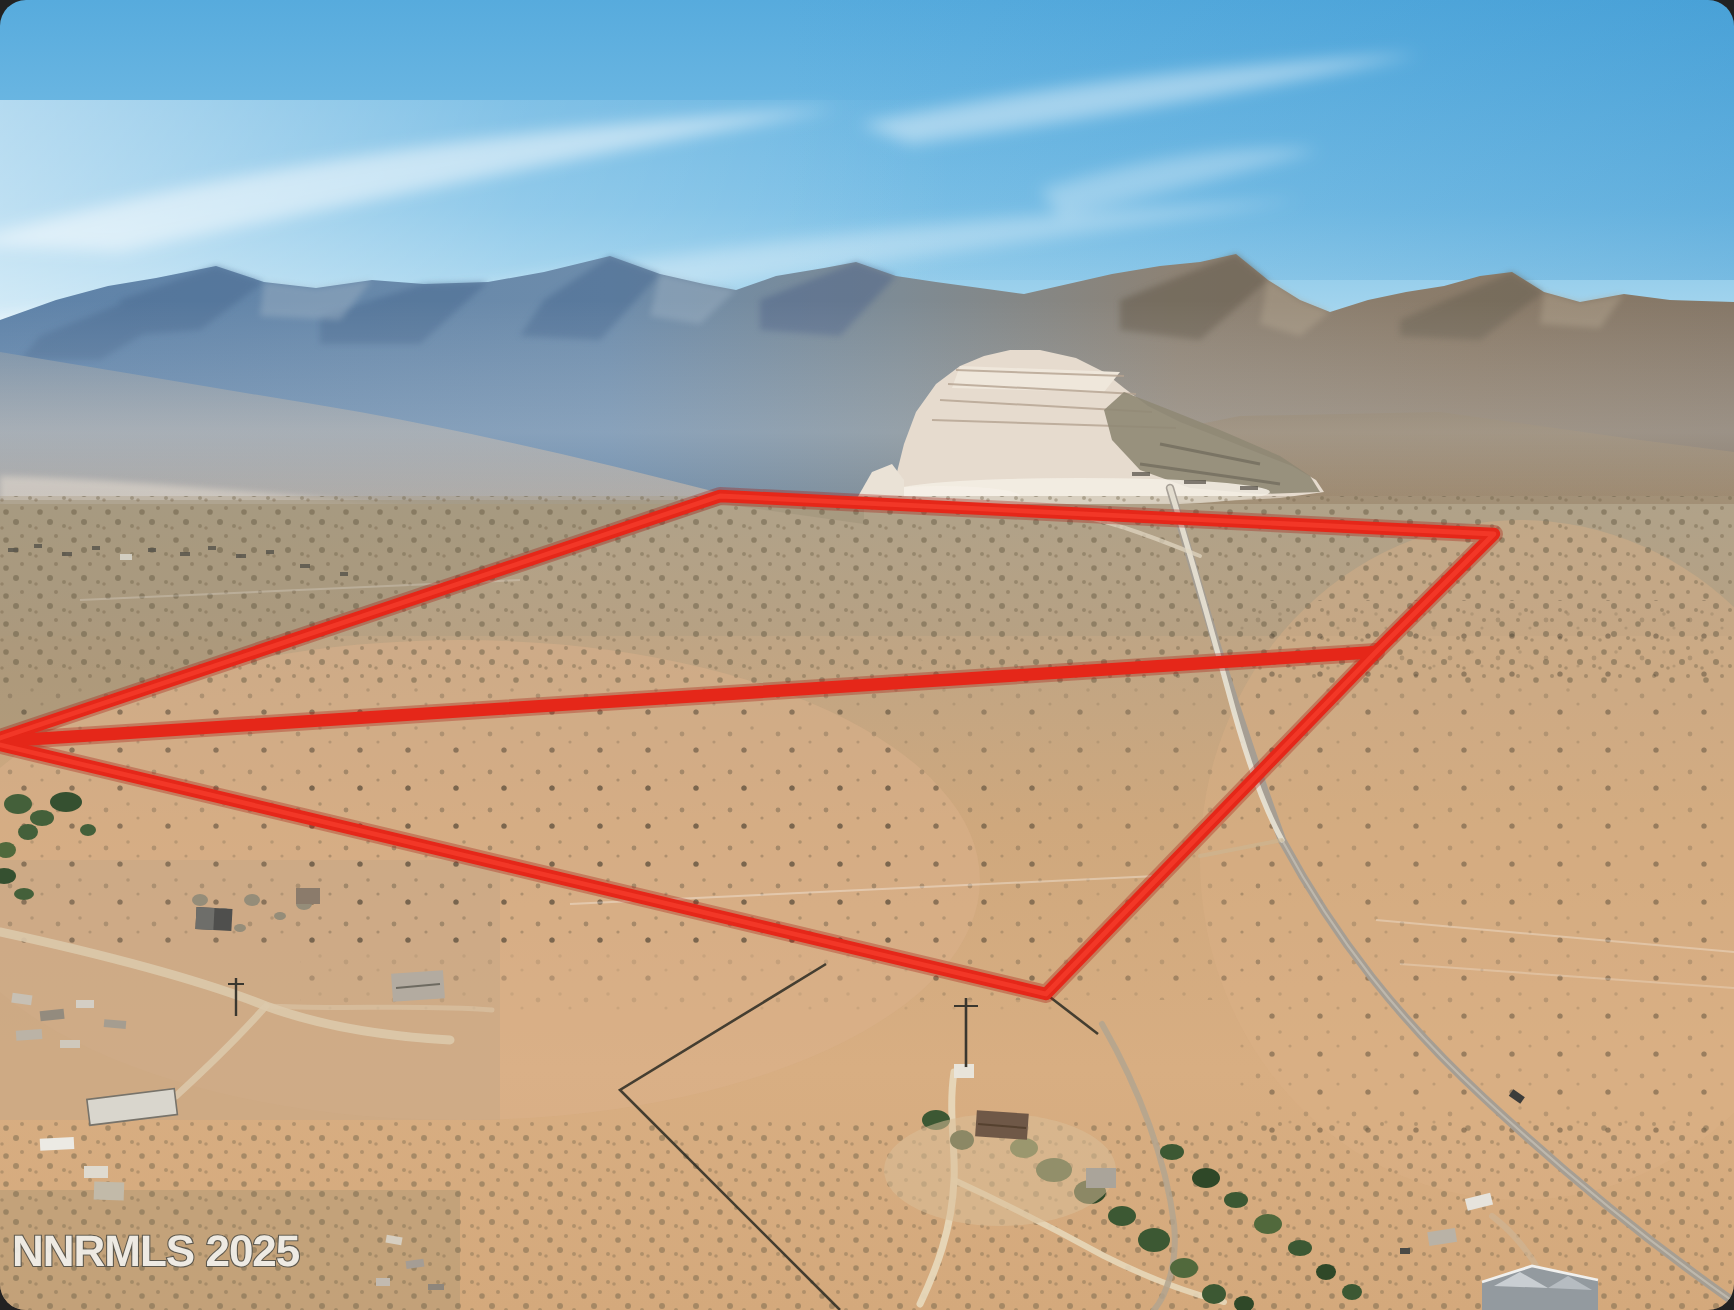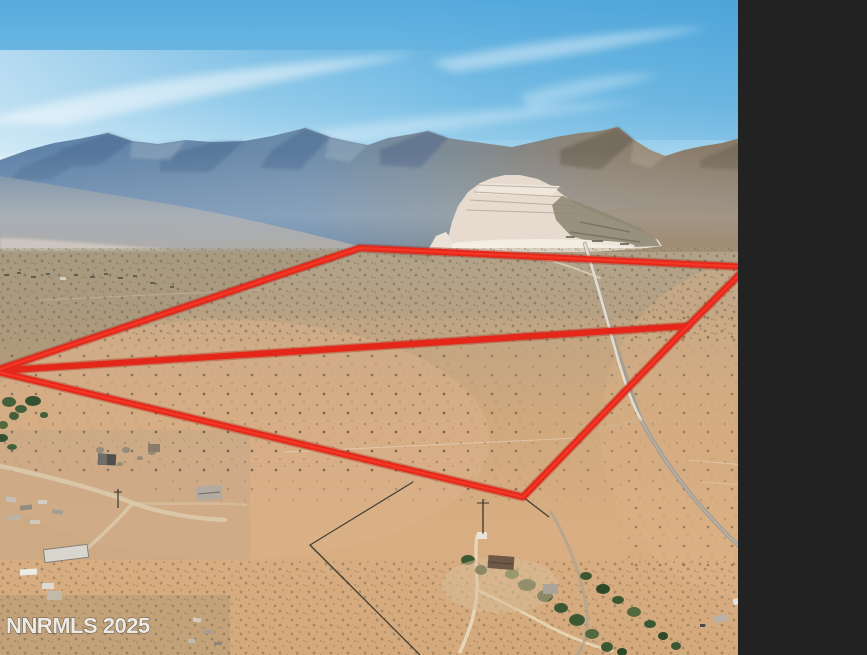--- a/index.html
+++ b/index.html
@@ -1,18 +1,19 @@
 <!DOCTYPE html>
 <html><head>
 <meta charset="utf-8">
 <style>
   html,body{margin:0;padding:0;background:#222;}
   .stage{
-    position:relative;width:738px;height:655px;overflow:hidden;
+    position:relative;width:867px;height:655px;overflow:hidden;
     font-family:"Liberation Sans",sans-serif;
+    border-radius:13px;
   }
   .stage svg{position:absolute;left:0;top:0;display:block;}
   .watermark-text{
     font-family:"Liberation Sans",sans-serif;
     font-weight:bold;font-size:22px;letter-spacing:-0.5px;
     paint-order:stroke;stroke:#55524a;stroke-width:1.1px;
     fill:#f2f1ec;opacity:0.92;
   }
 </style>
 </head>

